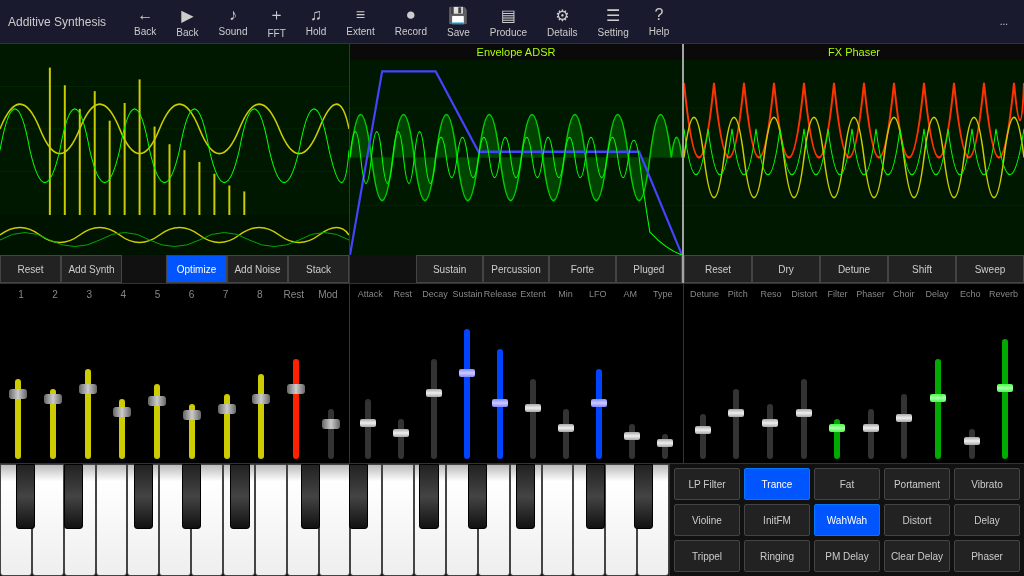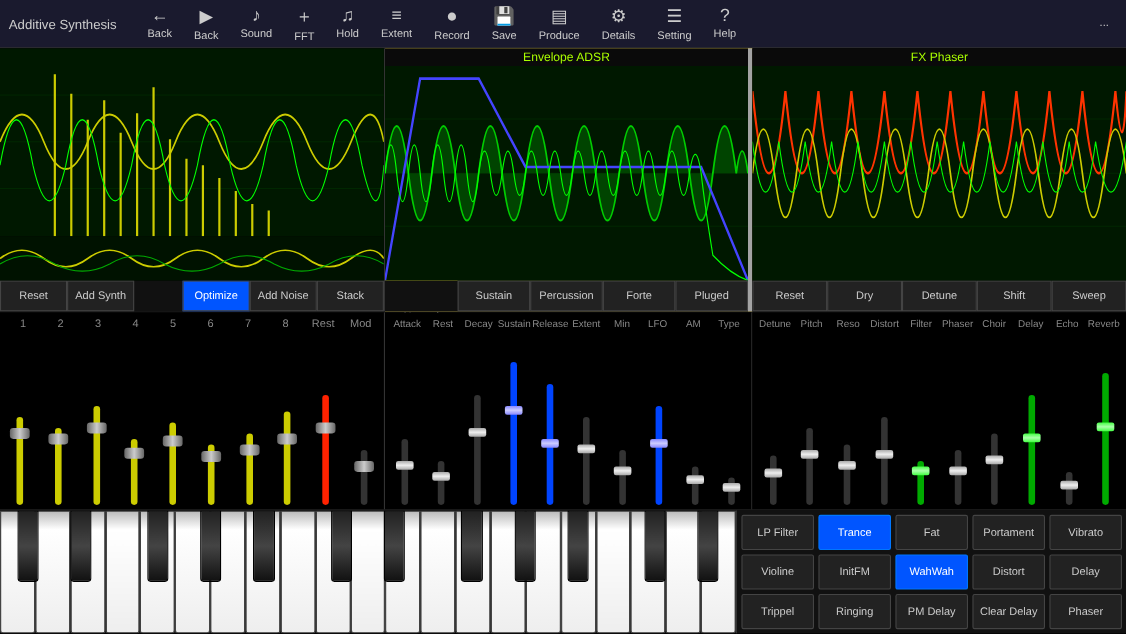--- a/index.html
+++ b/index.html
@@ -136,22 +136,22 @@
       background: linear-gradient(90deg, #888, #ddd, #888);
       border-radius: 2px;
       position: absolute;
       left: -4px;
       cursor: pointer;
     }
 
     
     .panel-center {
       flex: 1;
-      border-right: 4px solid #a3a3a3;
-      background: #fde047;
+      border-right: 2px solid #a3a3a3;
+      background: #e5e5e5;
       display: flex;
       flex-direction: column;
     }
     .envelope-canvas {
       flex: 1;
       background: #001800;
       position: relative;
       overflow: hidden;
     }
     .envelope-canvas svg { width: 100%; height: 100%; }

